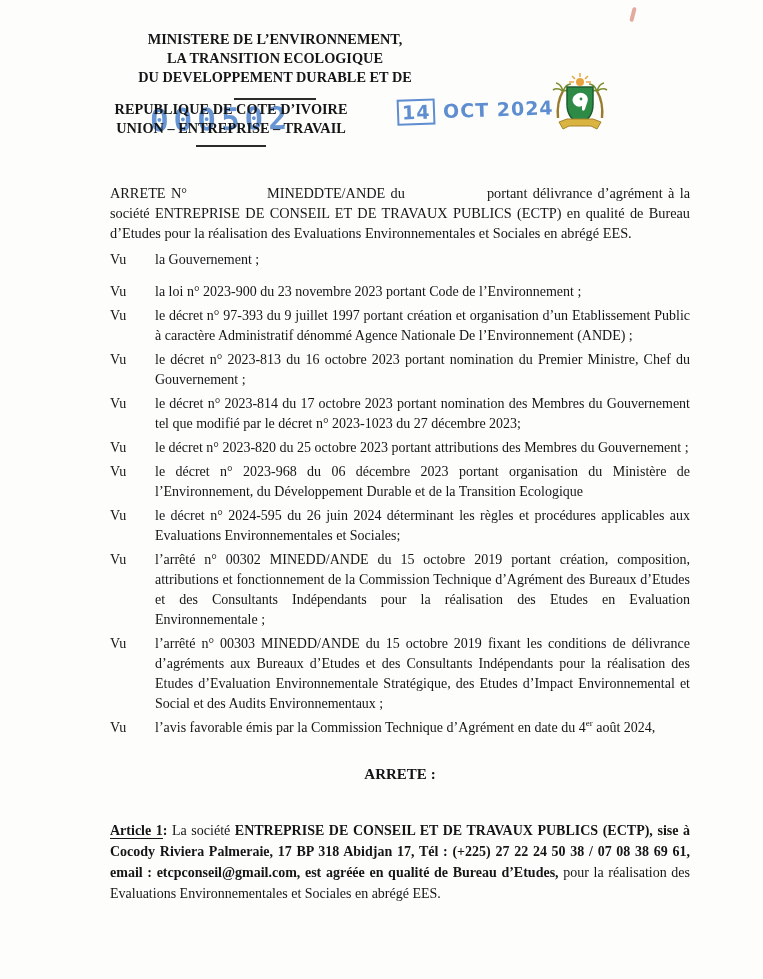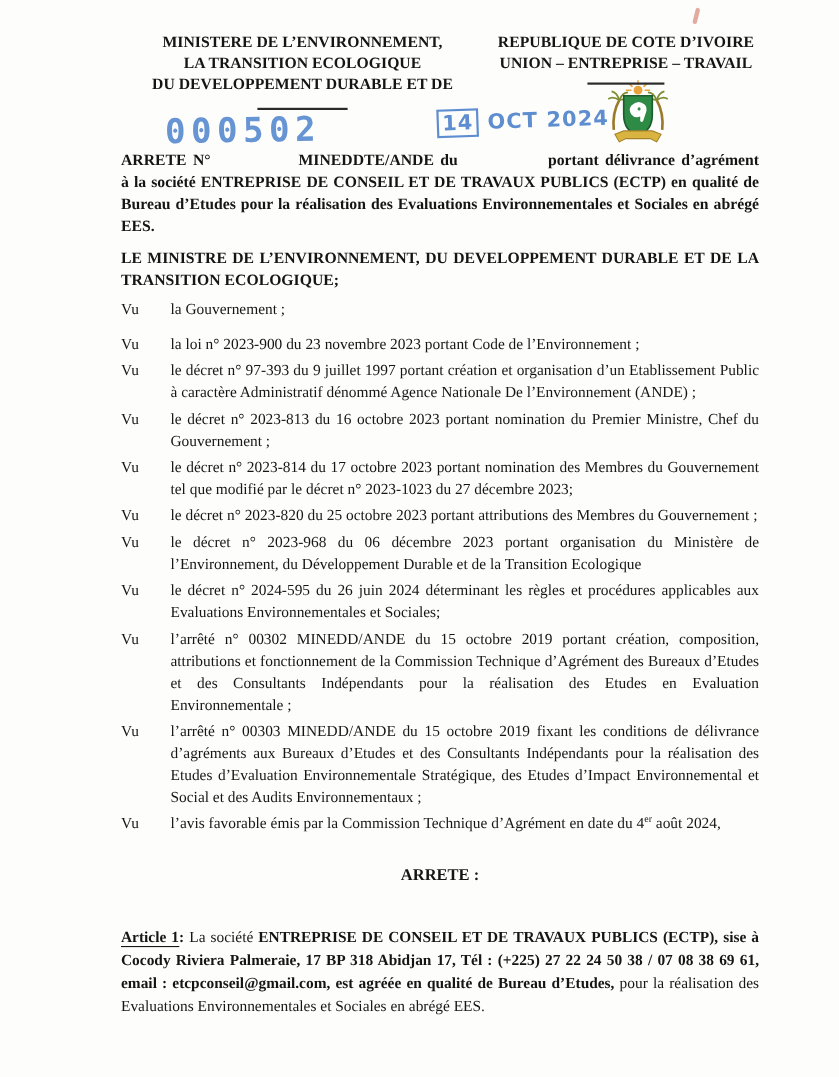--- a/index.html
+++ b/index.html
@@ -8,21 +8,21 @@
     width:763px; height:979px;
     background:#fdfdfc;
     font-family:"Liberation Serif","DejaVu Serif",serif;
     color:#151515;
     overflow:hidden;
   }
   .content {
     position:absolute; left:110px; top:30px; width:580px;
   }
   
-  .header-row { display:flex; justify-content:space-between; align-items:flex-start; }
+  .header-row { display:flex; justify-content:space-between; align-items:flex-start;flex-direction:column; }
   .ministry { width:330px; text-align:center; font-weight:bold; font-size:14.3px; line-height:19px; }
   .republic { width:242px; text-align:center; font-weight:bold; font-size:14.3px; line-height:19px; }
   .rule-min { width:82px; border-top:2.5px solid #2b2b2b; margin:11px auto 0 auto; }
   .rule-rep { width:70px; border-top:2.5px solid #2b2b2b; margin:7px auto 0 auto; }
   
   .stamp-number {
     position:absolute; left:150px; top:101px;
     font-family:"DejaVu Sans Mono",monospace;
     font-size:31px; font-weight:bold; letter-spacing:5px;
     color:#4d82cc; opacity:.85; transform:rotate(-1deg);
@@ -35,21 +35,21 @@
     white-space:nowrap;
   }
   .stamp-date .day { border:2px solid #4d82cc; padding:0 3px; display:inline-block; }
   .coat-of-arms { position:absolute; left:547px; top:70px; width:66px; height:66px; }
   .red-speck {
     position:absolute; left:631px; top:7px; width:4px; height:15px;
     background:rgba(196,72,48,.45); transform:rotate(14deg); border-radius:2px;
   }
   
   .title-par {
-    margin:36px 0 0 0; font-weight:bold; font-size:14.3px; line-height:20px;
+    margin:36px 0 0 0; font-weight:normal; font-size:14.3px; line-height:20px;
     text-align:justify;
   }
   .gap1 { display:inline-block; width:80px; }
   .gap2 { display:inline-block; width:82px; }
   .nowrap { white-space:nowrap; }
   .minister-heading {
     margin:9px 0 0 0; font-weight:bold; font-size:14.3px; line-height:20px;
     text-align:justify;
   }
   .vu-list { margin-top:7px; }
@@ -118,21 +118,20 @@
       </div>
       <div class="republic">
         <div>REPUBLIQUE DE COTE D’IVOIRE</div>
         <div>UNION – ENTREPRISE – TRAVAIL</div>
         <div class="rule-rep"></div>
       </div>
     </div>
 
     <p class="title-par"><span class="nowrap">ARRETE N°</span><span class="gap1"></span><span class="nowrap">MINEDDTE/ANDE du</span><span class="gap2"></span><span>portant délivrance d’agrément à la société ENTREPRISE DE CONSEIL ET DE TRAVAUX PUBLICS (ECTP) en qualité de Bureau d’Etudes pour la réalisation des Evaluations Environnementales et Sociales en abrégé EES.</span></p>
 
-    <p class="minister-heading">LE MINISTRE DE L’ENVIRONNEMENT, DU DEVELOPPEMENT DURABLE ET DE LA TRANSITION ECOLOGIQUE;</p>
 
     <div class="vu-list">
       <div class="vu-row first">
         <span class="vu-label">Vu</span>
         <p class="vu-text">la Gouvernement ;</p>
       </div>
       <div class="vu-row">
         <span class="vu-label">Vu</span>
         <p class="vu-text">la loi n° 2023-900 du 23 novembre 2023 portant Code de l’Environnement ;</p>
       </div>

